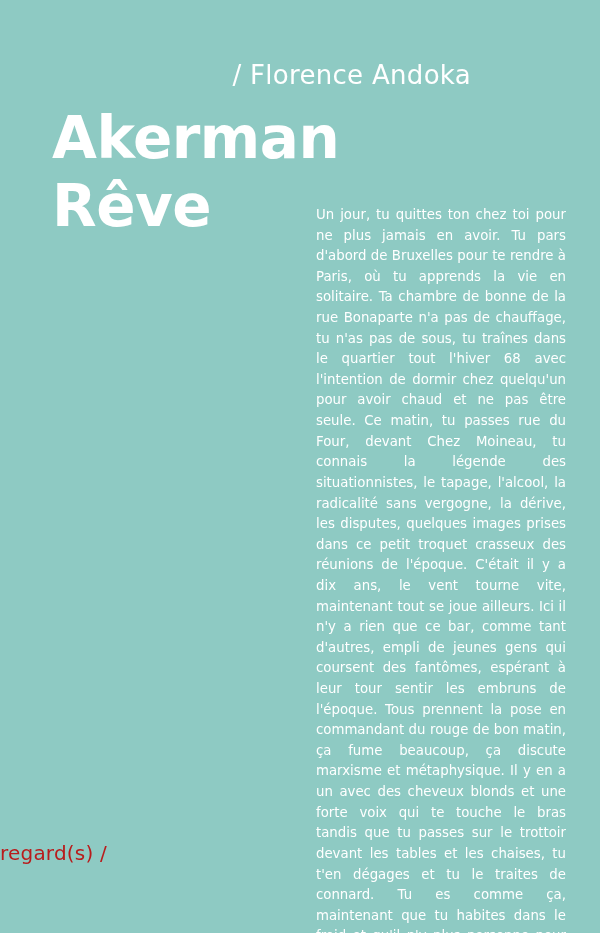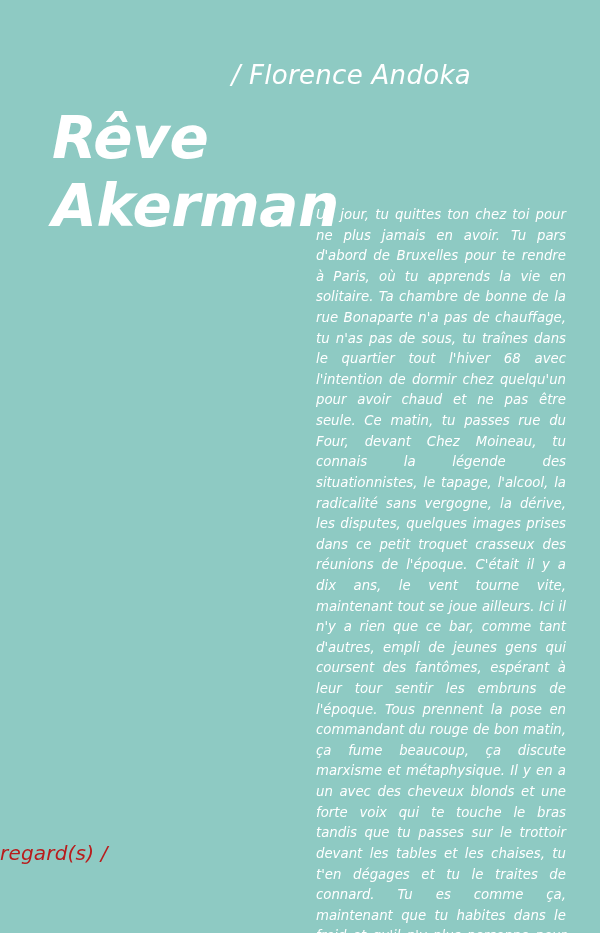--- a/index.html
+++ b/index.html
@@ -11,21 +11,20 @@
     height: 933px;
     background: #8ecac3;
     font-family: "DejaVu Sans", sans-serif;
     overflow: hidden;
   }
   .cover {
     position: relative;
     width: 507px;
     height: 933px;
     box-sizing: border-box;
-    font-style: italic;
   }
   .author {
     position: absolute;
     top: 60px;
     right: 36px;
     font-size: 26px;
     color: #ffffff;
     letter-spacing: 0.3px;
     font-weight: 400;
     white-space: nowrap;
@@ -77,22 +76,22 @@
   }
 </style>
 </head>
 <body>
 
 <div class="cover">
 
   <div class="author">/ Florence Andoka</div>
 
   <div class="title">
+    <span class="line">Akerman</span>
     <span class="line">Rêve</span>
-    <span class="line">Akerman</span>
   </div>
 
   <div class="blurb">Un jour, tu quittes ton chez toi pour ne plus jamais en avoir. Tu pars d'abord de Bruxelles pour te rendre à Paris, où tu apprends la vie en solitaire. Ta chambre de bonne de la rue Bonaparte n'a pas de chauffage, tu n'as pas de sous, tu traînes dans le quartier tout l'hiver 68 avec l'intention de dormir chez quelqu'un pour avoir chaud et ne pas être seule. Ce matin, tu passes rue du Four, devant Chez Moineau, tu connais la légende des situationnistes, le tapage, l'alcool, la radicalité sans vergogne, la dérive, les disputes, quelques images prises dans ce petit troquet crasseux des réunions de l'époque. C'était il y a dix ans, le vent tourne vite, maintenant tout se joue ailleurs. Ici il n'y a rien que ce bar, comme tant d'autres, empli de jeunes gens qui coursent des fantômes, espérant à leur tour sentir les embruns de l'époque. Tous prennent la pose en commandant du rouge de bon matin, ça fume beaucoup, ça discute marxisme et métaphysique. Il y en a un avec des cheveux blonds et une forte voix qui te touche le bras tandis que tu passes sur le trottoir devant les tables et les chaises, tu t'en dégages et tu le traites de connard. Tu es comme ça, maintenant que tu habites dans le froid et qu'il n'y plus personne pour te surveiller, tu jures, tu te défends, tu es libre d'être grossière, violente même s'il le faut. Le premier qui te la fait à l'envers, il ne sait pas de quoi tu es capable. Parfois tu ramasses un ticket poinçonné, jeté par terre, sous l'arrêt de bus, juste devant Saint Sulpice et quand le prochain autocar passe, tu t'engouffres sans regarder le chauffeur et tu rêves en regardant les monuments défiler, qu'un agent monte et qu'il contrôle ton ticket périmé, que tu hurles, le mords. En l'imaginant, tes mâchoires se serrent. Tu aimerais que ça arrive, juste pour voir et montrer à la foule ta hargne.</div>
 
   <div class="footer">
     <div class="imprint">regard(s) /</div>
   </div>
 
 </div>
 

